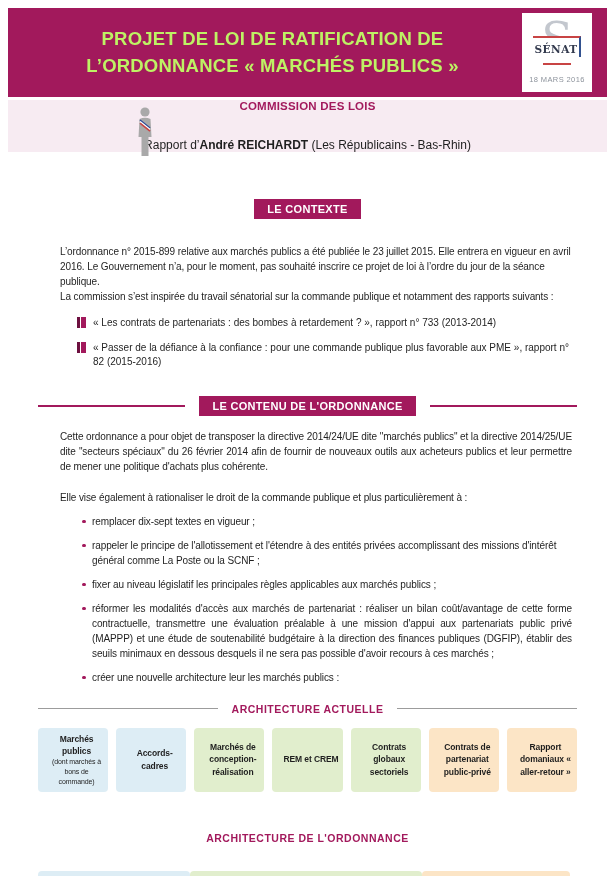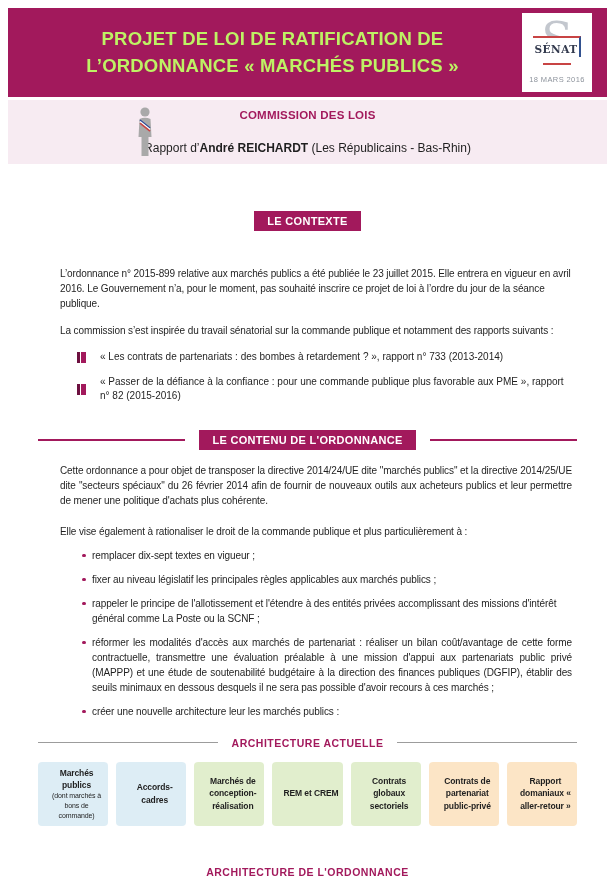--- a/index.html
+++ b/index.html
@@ -24,38 +24,38 @@
   .senat-s{position:absolute;left:0;top:-6px;width:100%;text-align:center;
            font-family:"DejaVu Serif",serif;font-size:46px;color:#c3c7ce;line-height:1;}
   .senat-plate{position:absolute;left:2px;top:14px;width:48px;background:#fff;
                border-top:2px solid #c84444;border-right:2px solid #32518f;
                text-align:center;padding:1px 0 0;}
   .senat-plate-txt{font-family:"DejaVu Serif",serif;font-size:10.5px;letter-spacing:.5px;color:#333a4e;font-weight:bold;}
   .senat-underline{position:absolute;left:12px;top:41px;width:28px;height:2px;background:#c84444;}
   .senat-date{font-size:7.5px;color:var(--logo-gray);letter-spacing:.4px;}
 
   
-  .commission{background:var(--band-pink);margin-top:3px;height:64px;position:relative;
-              display:flex;flex-direction:column;align-items:center;justify-content:center;gap:20px;}
+  .commission{background:var(--band-pink);margin-top:3px;height:52px;position:relative;
+              display:flex;flex-direction:column;align-items:center;justify-content:space-between;gap:20px;}
   .silhouette{position:absolute;left:125px;top:7px;}
   .commission-title{color:var(--magenta);font-weight:bold;font-size:11.5px;letter-spacing:.2px;}
   .commission-sub{font-size:12px;}
 
   
   .badge-row,.title-row{display:flex;align-items:center;gap:14px;margin:0 30px;}
   .badge-row .rule{flex:1;height:2px;background:var(--magenta);}
   .title-row .rule{flex:1;height:1px;background:var(--rule-gray);}
   .badge{background:var(--magenta);color:#fff;font-weight:bold;font-size:11px;
          letter-spacing:.3px;padding:4px 13px;}
   .plain-title{color:var(--magenta);font-weight:bold;font-size:10.5px;letter-spacing:.5px;}
 
   
   .para{font-size:10px;line-height:1.5;letter-spacing:-.1px;margin:0 35px 0 52px;}
   .justify{text-align:justify;}
-  .report-item{display:flex;align-items:center;gap:14px;margin:10px 35px 0 57px;
+  .report-item{display:flex;align-items:flex-start;gap:7px;margin:10px 35px 0 57px;
                font-size:10px;line-height:1.45;padding-left:12px;}
   .book-icon{flex:0 0 auto;width:9px;height:11px;margin-top:1px;background:var(--magenta);
              border-left:3px solid #6d1040;box-shadow:inset 1px 0 0 #fff;}
   ul.dashlist{list-style:none;margin:8px 35px 0 84px;}
   ul.dashlist li{position:relative;font-size:10px;line-height:1.5;letter-spacing:-.1px;margin-top:9px;}
   ul.dashlist li::before{content:"";position:absolute;left:-10px;top:6px;width:3.5px;height:3.5px;
                          border-radius:50%;background:var(--magenta);}
 
   
   .arch-row{display:flex;gap:8px;margin:13px 30px 0;}
@@ -113,22 +113,22 @@
       <span>Rapport d’</span><b>André REICHARDT</b><span> (Les Républicains - Bas-Rhin)</span>
     </div>
   </div>
 
   <div class="badge-row" style="margin-top:33px;flex-direction:column;">
     <div class="rule"></div>
     <div class="badge">LE CONTEXTE</div>
     <div class="rule"></div>
   </div>
 
-  <p class="para" style="margin-top:21px;">L’ordonnance n° 2015-899 relative aux marchés publics a été publiée le 23 juillet 2015. Elle entrera en vigueur en avril 2016. Le Gouvernement n’a, pour le moment, pas souhaité inscrire ce projet de loi à l’ordre du jour de la séance publique.</p>
-  <p class="para" style="margin-top:12px;">La commission s’est inspirée du travail sénatorial sur la commande publique et notamment des rapports suivants :</p>
+  <p class="para" style="margin-top:11px;">L’ordonnance n° 2015-899 relative aux marchés publics a été publiée le 23 juillet 2015. Elle entrera en vigueur en avril 2016. Le Gouvernement n’a, pour le moment, pas souhaité inscrire ce projet de loi à l’ordre du jour de la séance publique.</p>
+  <p class="para" style="">La commission s’est inspirée du travail sénatorial sur la commande publique et notamment des rapports suivants :</p>
 
   <div class="report-item" style="margin-top:12px;">
     <span class="book-icon"></span>
     <span>« Les contrats de partenariats : des bombes à retardement ? », rapport n° 733 (2013-2014)</span>
   </div>
   <div class="report-item">
     <span class="book-icon"></span>
     <span>« Passer de la défiance à la confiance : pour une commande publique plus favorable aux PME », rapport n° 82 (2015-2016)</span>
   </div>
 
@@ -136,22 +136,22 @@
     <div class="rule"></div>
     <div class="badge">LE CONTENU DE L'ORDONNANCE</div>
     <div class="rule"></div>
   </div>
 
   <p class="para justify" style="margin-top:13px;">Cette ordonnance a pour objet de transposer la directive 2014/24/UE dite "marchés publics" et la directive 2014/25/UE dite "secteurs spéciaux" du 26 février 2014 afin de fournir de nouveaux outils aux acheteurs publics et leur permettre de mener une politique d'achats plus cohérente.</p>
   <p class="para" style="margin-top:16px;">Elle vise également à rationaliser le droit de la commande publique et plus particulièrement à :</p>
 
   <ul class="dashlist">
     <li>remplacer dix-sept textes en vigueur ;</li>
+    <li>rappeler le principe de l'allotissement et l'étendre à des entités privées accomplissant des missions d'intérêt général comme La Poste ou la SCNF ;</li>
     <li>fixer au niveau législatif les principales règles applicables aux marchés publics ;</li>
-    <li>rappeler le principe de l'allotissement et l'étendre à des entités privées accomplissant des missions d'intérêt général comme La Poste ou la SCNF ;</li>
     <li class="justify">réformer les modalités d'accès aux marchés de partenariat : réaliser un bilan coût/avantage de cette forme contractuelle, transmettre une évaluation préalable à une mission d'appui aux partenariats public privé (MAPPP) et une étude de soutenabilité budgétaire à la direction des finances publiques (DGFIP), établir des seuils minimaux en dessous desquels il ne sera pas possible d'avoir recours à ces marchés ;</li>
     <li>créer une nouvelle architecture leur les marchés publics :</li>
   </ul>
 
   <div class="title-row" style="margin-top:18px;">
     <div class="rule"></div>
     <div class="plain-title">ARCHITECTURE ACTUELLE</div>
     <div class="rule"></div>
   </div>
 

